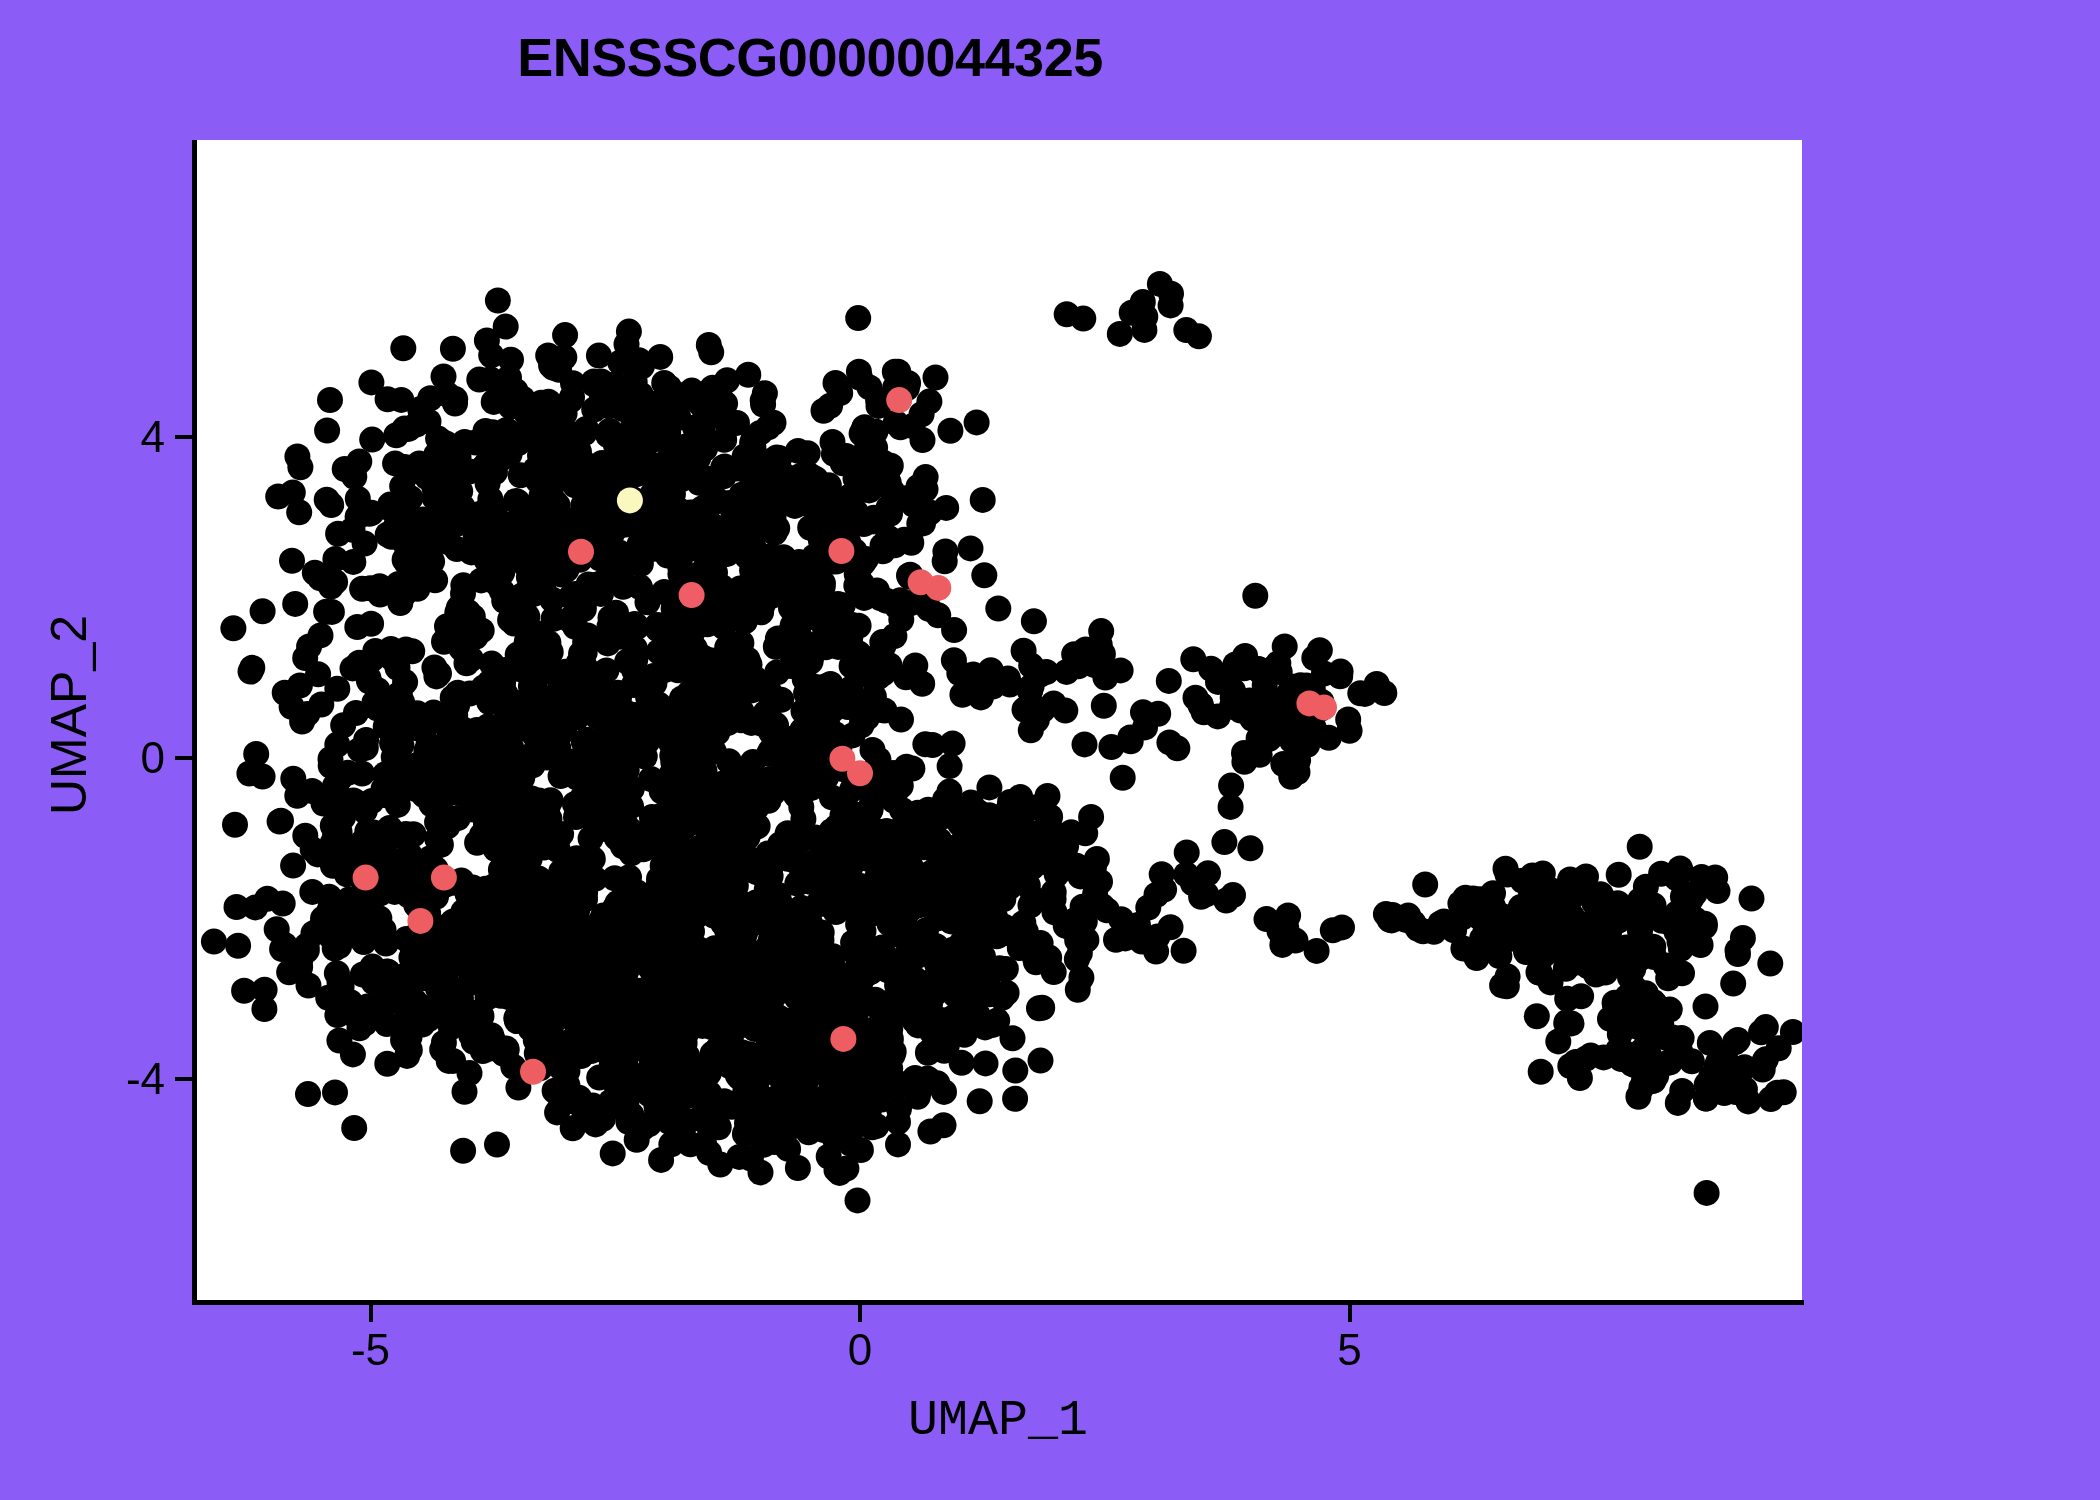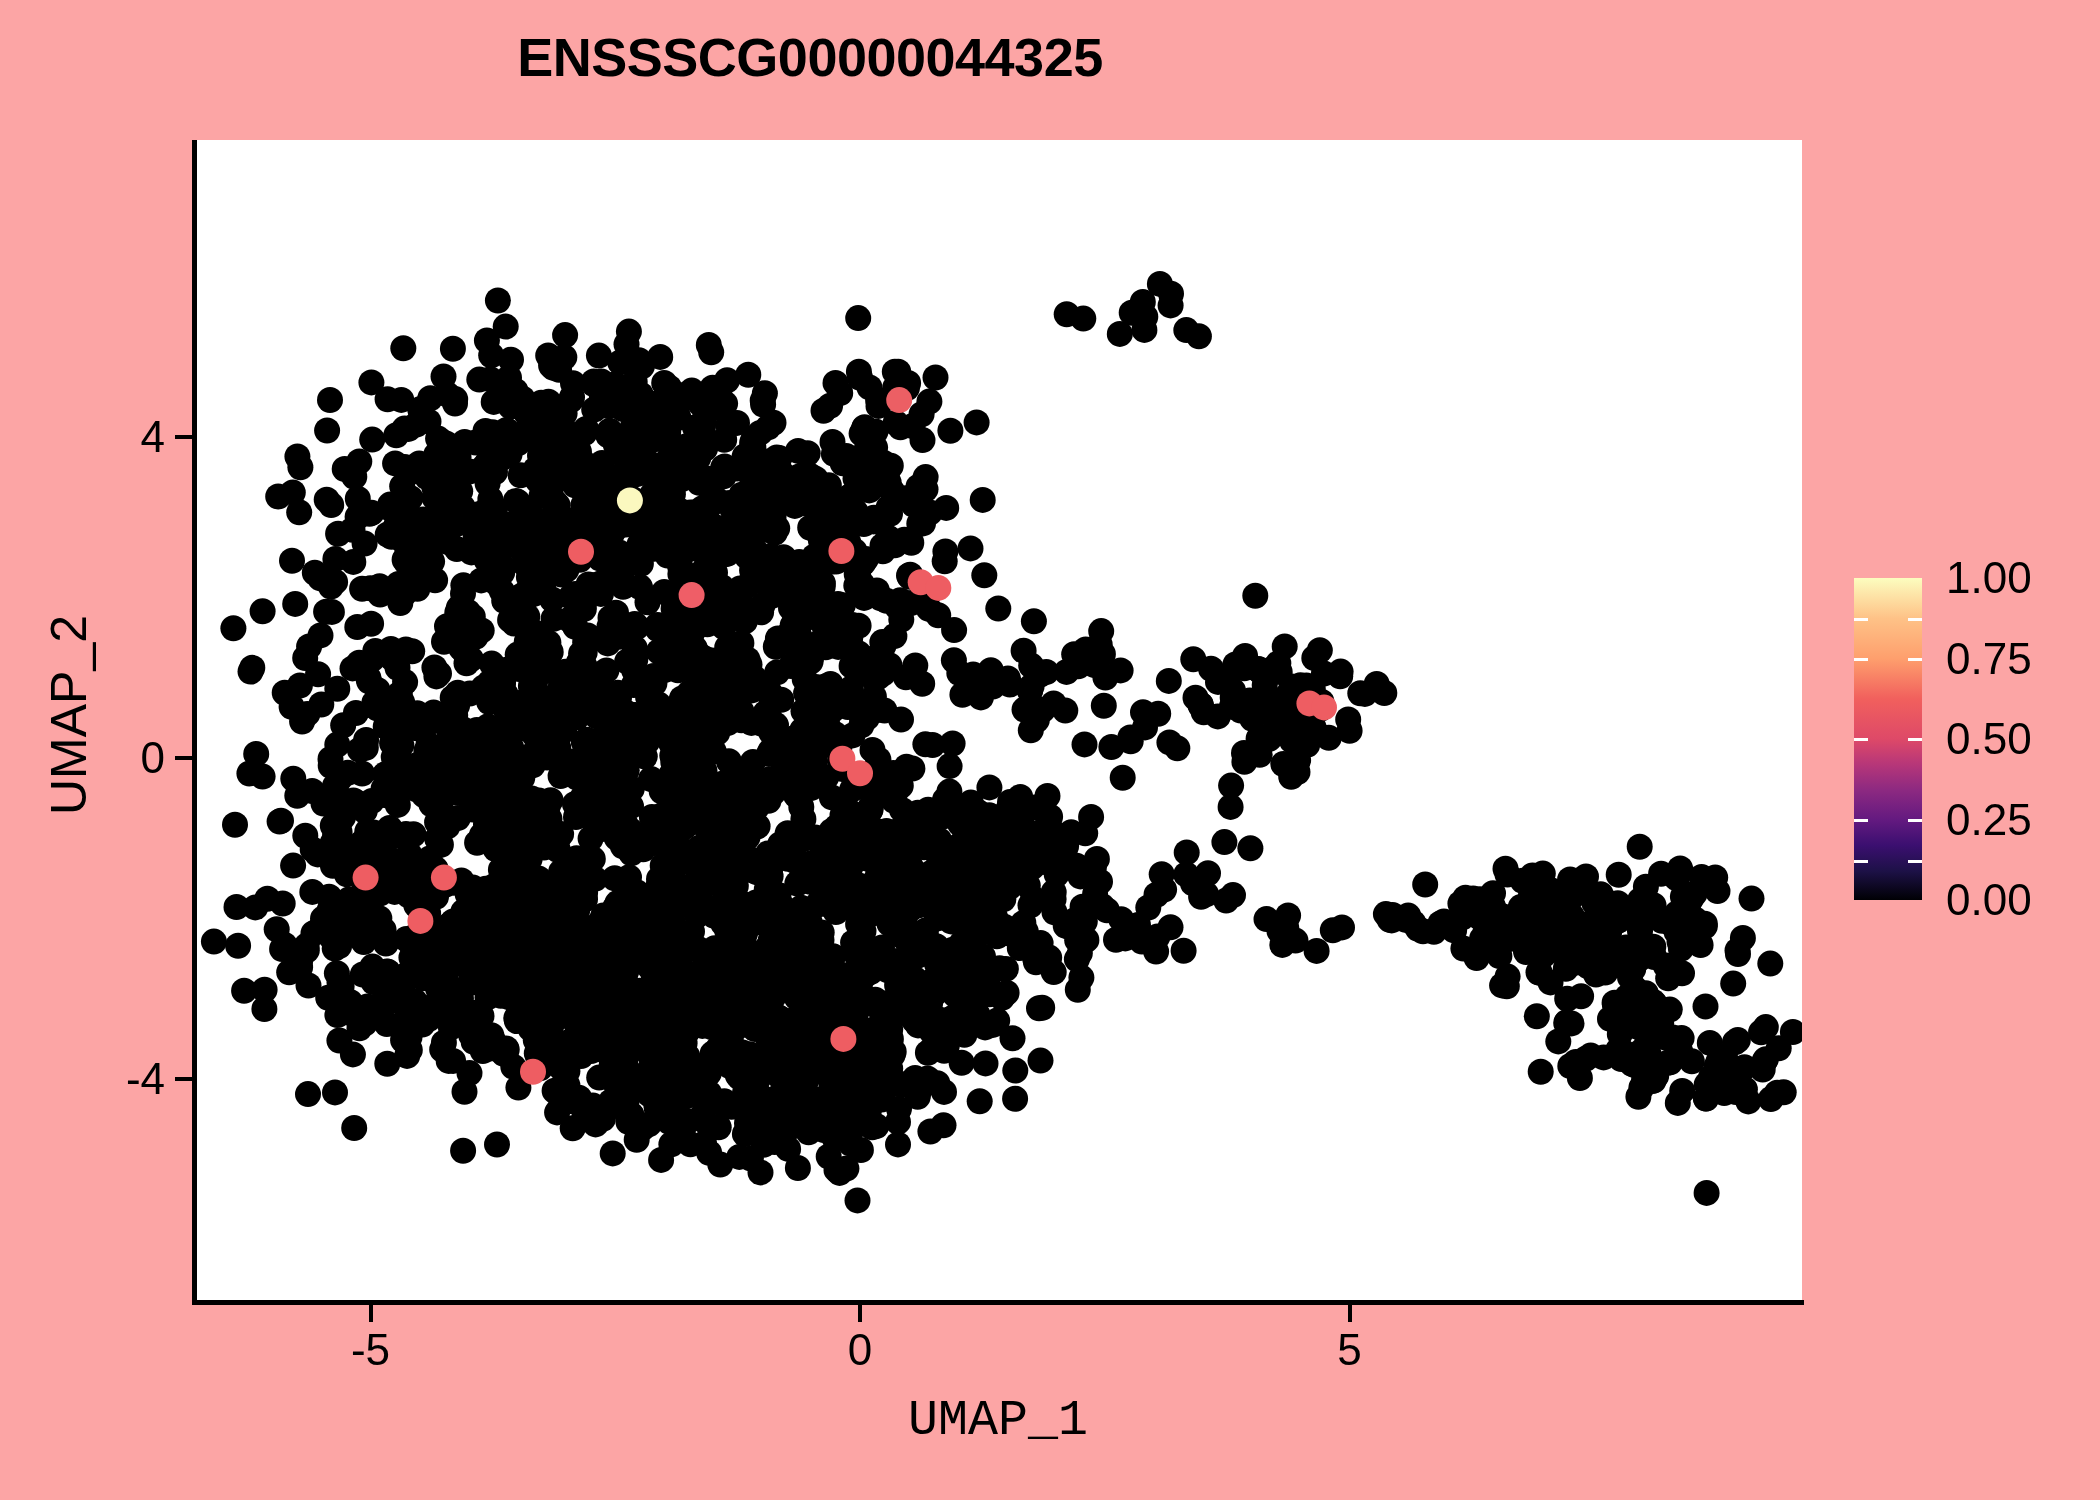--- a/index.html
+++ b/index.html
@@ -10,21 +10,21 @@
   body {
     width: 2100px;
     height: 1500px;
     font-family: "Liberation Sans", sans-serif;
     overflow: hidden;
   }
   #root {
     position: relative;
     width: 2100px;
     height: 1500px;
-    background: #fca5a5;
+    background: #8b5cf6;
   }
   #plot-title {
     position: absolute;
     left: 0;
     top: 26px;
     width: 1620px;
     text-align: center;
     font-size: 54px;
     font-weight: bold;
     color: #000000;
@@ -3579,36 +3579,14 @@
       <div class="y-tick-label" style="top: 437px;">4</div>
       <div class="tick-mark y-tick" style="top: 756px;"></div>
       <div class="y-tick-label" style="top: 758px;">0</div>
       <div class="tick-mark y-tick" style="top: 1077px;"></div>
       <div class="y-tick-label" style="top: 1079px;">-4</div>
     </div>
 
   <div id="x-axis-title">UMAP_1</div>
   <div id="y-axis-title">UMAP_2</div>
 
-  <div id="legend">
-    <div id="colorbar">
-      <div id="colorbar-gradient"></div>
-    <div class="cb-tick left" style="top: 79.5px;"></div>
-        <div class="cb-tick right" style="top: 79.5px;"></div>
-        <div class="cb-tick left" style="top: 160px;"></div>
-        <div class="cb-tick right" style="top: 160px;"></div>
-        <div class="cb-tick left" style="top: 240.5px;"></div>
-        <div class="cb-tick right" style="top: 240.5px;"></div>
-        <div class="cb-tick left" style="top: 40.25px;"></div>
-        <div class="cb-tick right" style="top: 40.25px;"></div>
-        <div class="cb-tick left" style="top: 281.75px;"></div>
-        <div class="cb-tick right" style="top: 281.75px;"></div>
-      </div>
-    <div id="legend-labels">
-        <div class="legend-label" style="top: 0px;">1.00</div>
-        <div class="legend-label" style="top: 80.5px;">0.75</div>
-        <div class="legend-label" style="top: 161px;">0.50</div>
-        <div class="legend-label" style="top: 241.5px;">0.25</div>
-        <div class="legend-label" style="top: 322px;">0.00</div>
-      </div>
-  </div>
 
 </div>
 
 </body></html>

